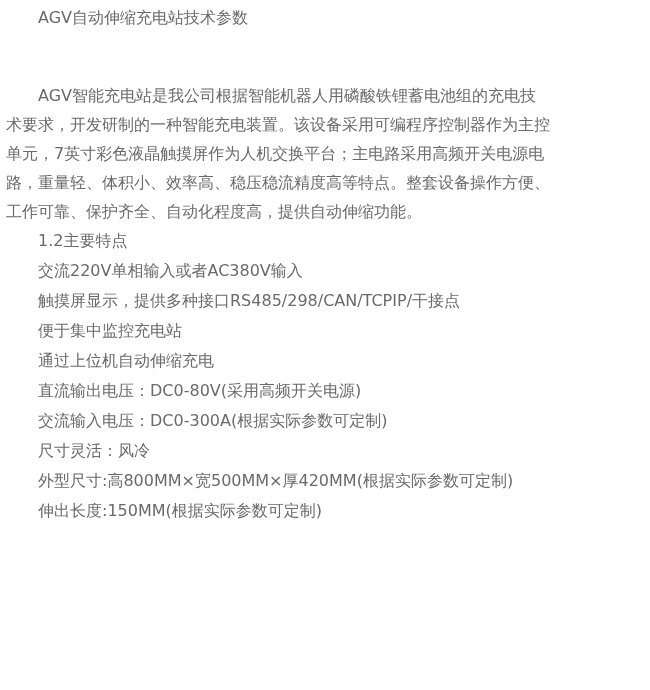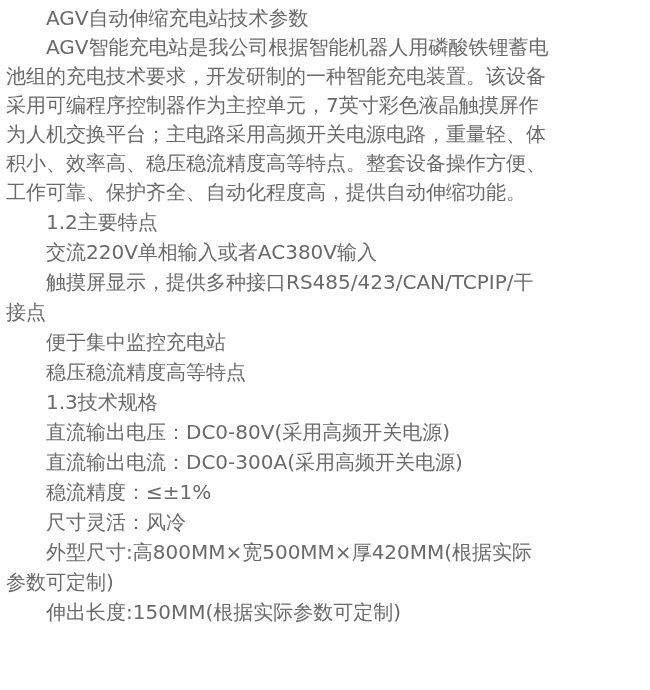--- a/index.html
+++ b/index.html
@@ -13,53 +13,52 @@
     height: 690px;
     overflow: hidden;
     font-family: "DejaVu Sans", "Liberation Sans", sans-serif;
   }
   .doc {
     width: 556px;
     height: 690px;
     padding: 3px 6px 0 6px;
     background: #ffffff;
     color: #6a6a6a;
-    font-size: 20px;
+    font-size: 16px;
     line-height: 30px;
   }
   .doc p {
     margin: 0;
     padding: 0;
     text-indent: 2em;
     word-wrap: break-word;
     overflow-wrap: break-word;
   }
   .doc p.intro {
     
     line-height: 29px;
+    margin-top: 48px;
   }
 </style>
 </head>
 <body>
 
 <div class="doc">
 
   <p>AGV自动伸缩充电站技术参数</p>
 
   <p class="intro">AGV智能充电站是我公司根据智能机器人用磷酸铁锂蓄电池组的充电技术要求，开发研制的一种智能充电装置。该设备采用可编程序控制器作为主控单元，7英寸彩色液晶触摸屏作为人机交换平台；主电路采用高频开关电源电路，重量轻、体积小、效率高、稳压稳流精度高等特点。整套设备操作方便、工作可靠、保护齐全、自动化程度高，提供自动伸缩功能。</p>
 
   <p>1.2主要特点</p>
 
   <p>交流220V单相输入或者AC380V输入</p>
-  <p>触摸屏显示，提供多种接口RS485/423/CAN/TCPIP/干接点</p>
+  <p>触摸屏显示，提供多种接口RS485/298/CAN/TCPIP/干接点</p>
   <p>便于集中监控充电站</p>
-  <p>稳压稳流精度高等特点</p>
+  <p>通过上位机自动伸缩充电</p>
 
-  <p>1.3技术规格</p>
 
   <p>直流输出电压：DC0-80V(采用高频开关电源)</p>
-  <p>直流输出电流：DC0-300A(采用高频开关电源)</p>
-  <p>稳流精度：≤±1%</p>
+  <p>交流输入电压：DC0-300A(根据实际参数可定制)</p>
   <p>尺寸灵活：风冷</p>
   <p>外型尺寸:高800MM×宽500MM×厚420MM(根据实际参数可定制)</p>
   <p>伸出长度:150MM(根据实际参数可定制)</p>
 
 </div>
 
 </body></html>

